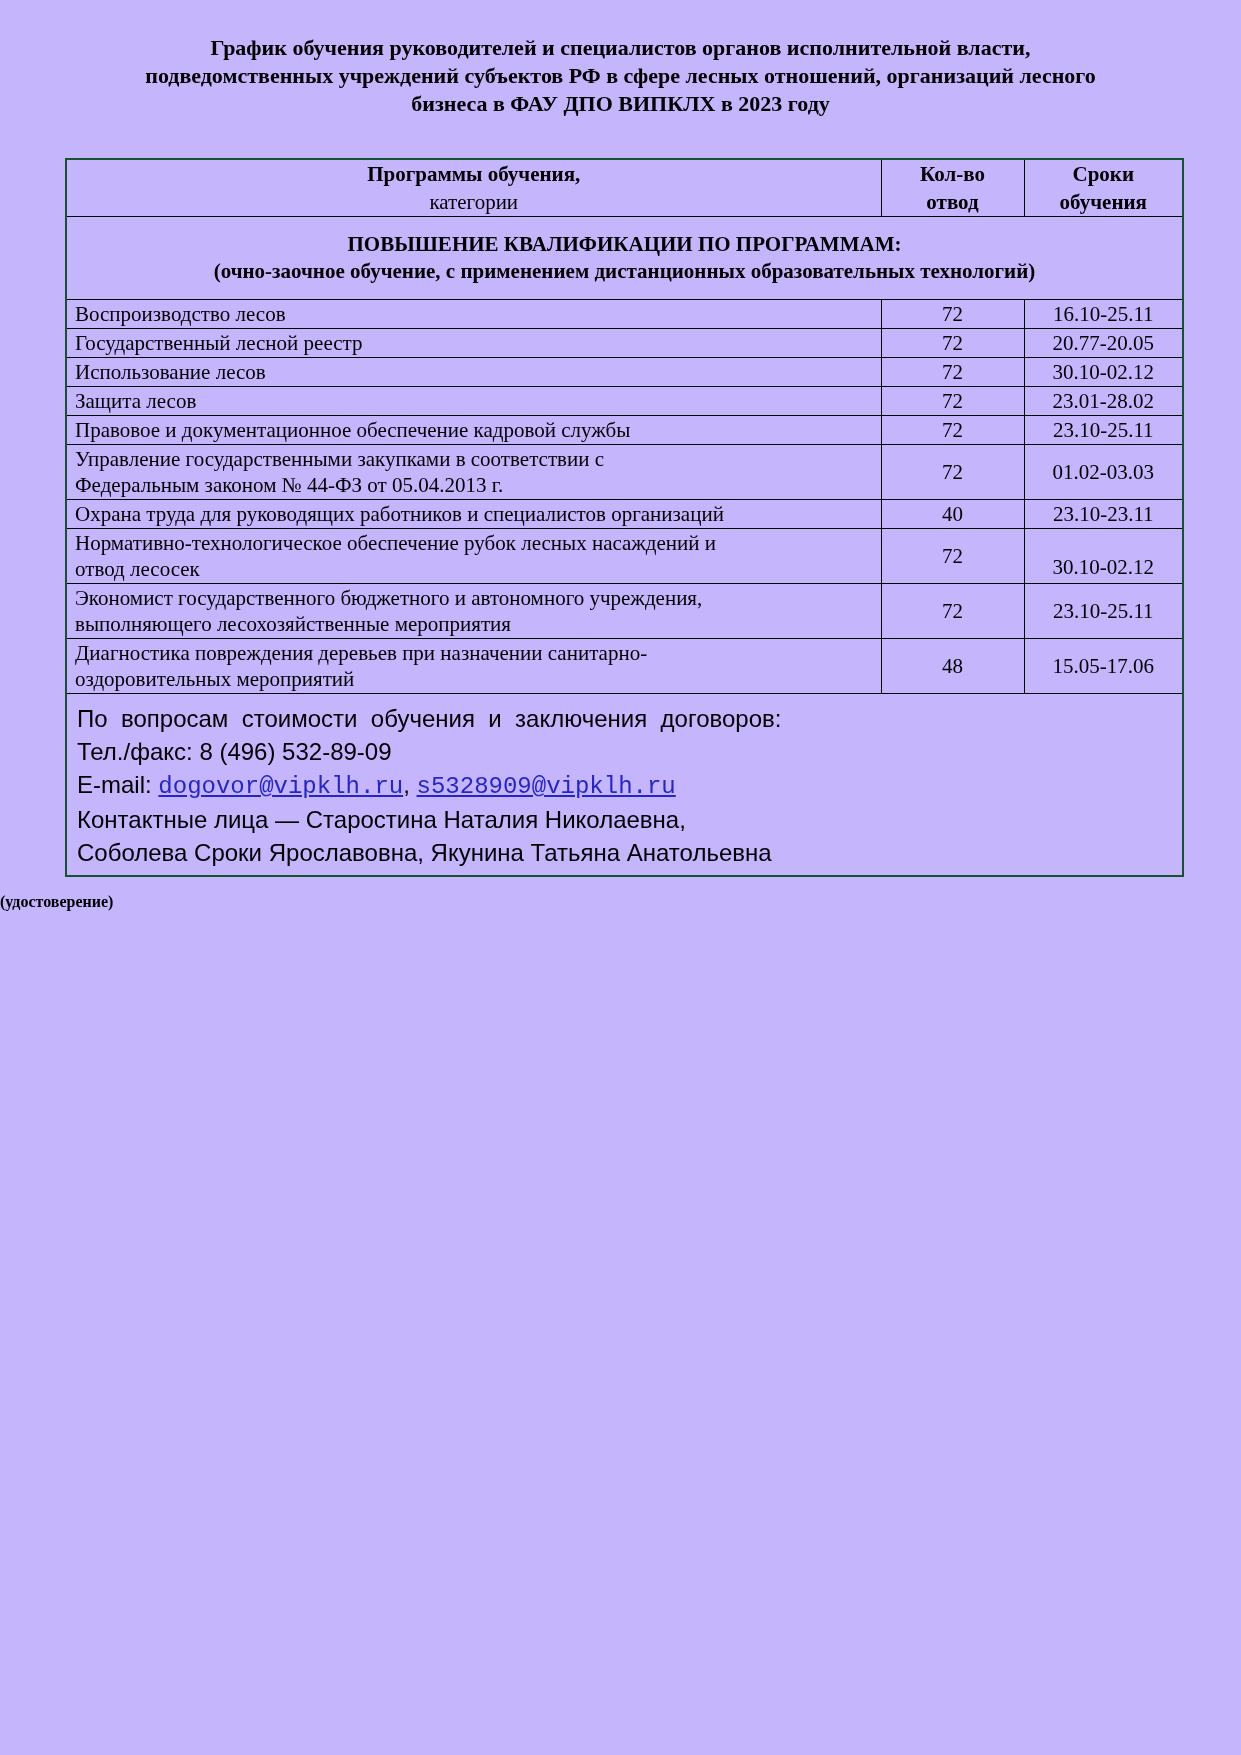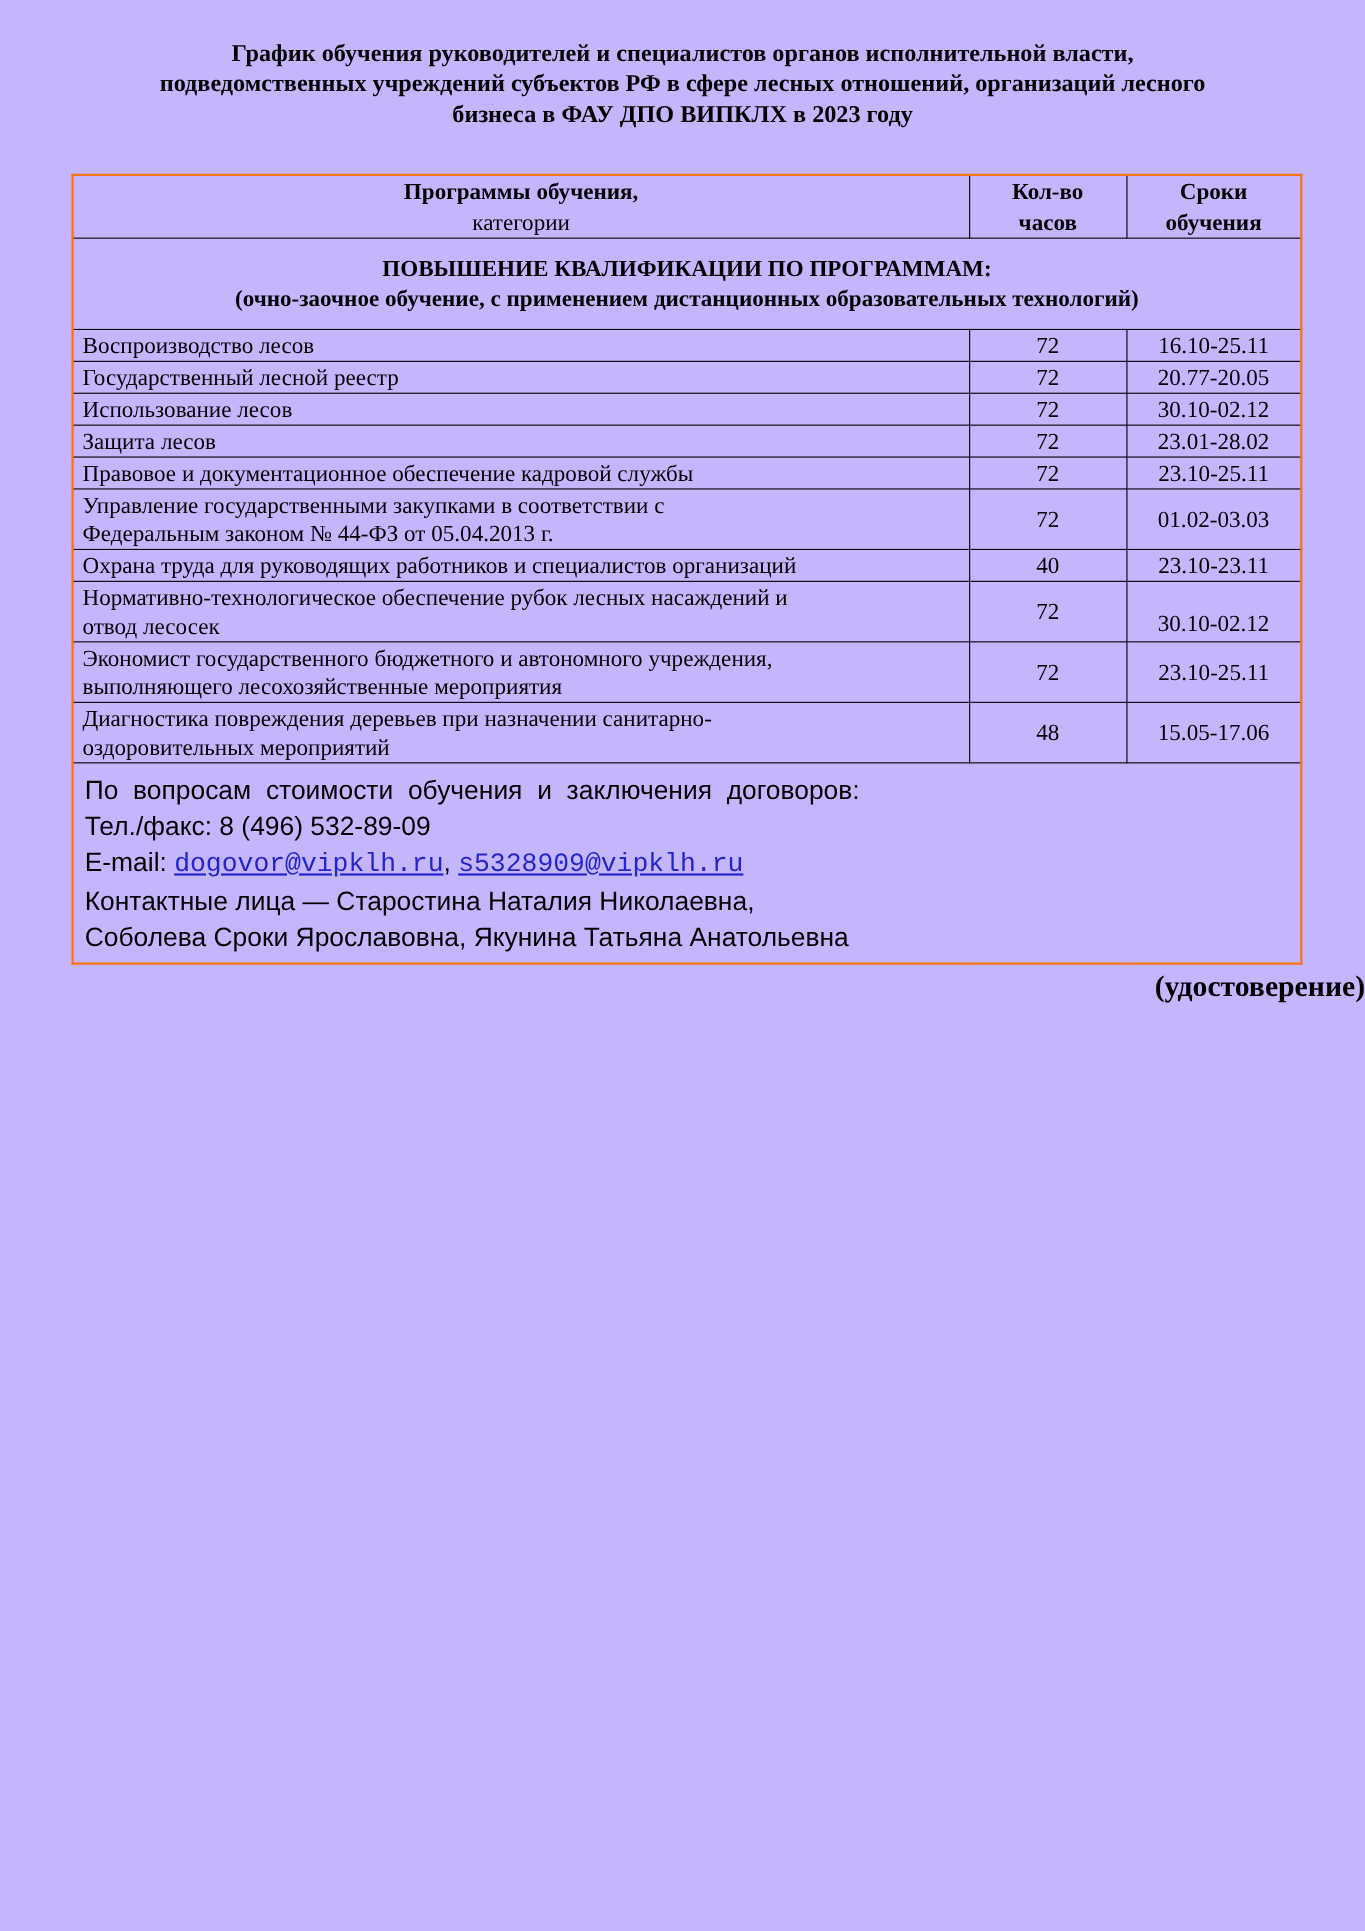--- a/index.html
+++ b/index.html
@@ -25,21 +25,21 @@
   }
   table.schedule {
     border-collapse: collapse;
     margin: 40px 0 0 65px;
     width: 1117px;
     table-layout: fixed;
   }
   table.schedule, table.schedule td, table.schedule th {
     border: 1px solid #000000;
   }
-  table.schedule { border: 2px solid #f97316; }
+  table.schedule { border: 2px solid #14532d; }
   col.c-program { width: 815px; }
   col.c-hours   { width: 143px; }
   col.c-dates   { width: 159px; }
 
   th.head-cell {
     font-size: 21px;
     line-height: 28px;
     font-weight: bold;
     text-align: center;
     vertical-align: middle;
@@ -76,24 +76,24 @@
     line-height: 33px;
     padding: 8px 10px 6px 10px;
   }
   .contact-line.spread { word-spacing: 0.28em; }
   .contact-cell a {
     color: #2525CC;
     text-decoration: underline;
     font-family: Liberation Mono, monospace;
   }
   .certificate-note {
-    margin-top: 4px;
-    text-align: right;
+    margin-top: 16px;
+    text-align: left;
     font-weight: bold;
-    font-size: 27px;
+    font-size: 16px;
   }
 </style>
 </head>
 <body>
 
 <div class="page">
 
   <div class="doc-title">График обучения руководителей и специалистов органов исполнительной власти,
 подведомственных учреждений субъектов РФ в сфере лесных отношений, организаций лесного
 бизнеса в ФАУ ДПО ВИПКЛХ в 2023 году</div>
@@ -101,21 +101,21 @@
   <table class="schedule">
     <colgroup>
       <col class="c-program">
       <col class="c-hours">
       <col class="c-dates">
     </colgroup>
     <thead>
       <tr>
         <th class="head-cell"><span>Программы обучения,</span><span class="head-sub">категории</span></th>
         <th class="head-cell">Кол-во
-часов</th>
+отвод</th>
         <th class="head-cell">Сроки
 обучения</th>
       </tr>
       <tr>
         <td class="section-cell" colspan="3">
           <div>ПОВЫШЕНИЕ КВАЛИФИКАЦИИ ПО ПРОГРАММАМ:</div>
           <div>(очно-заочное обучение, с применением дистанционных образовательных технологий)</div>
         </td>
       </tr>
     </thead>

